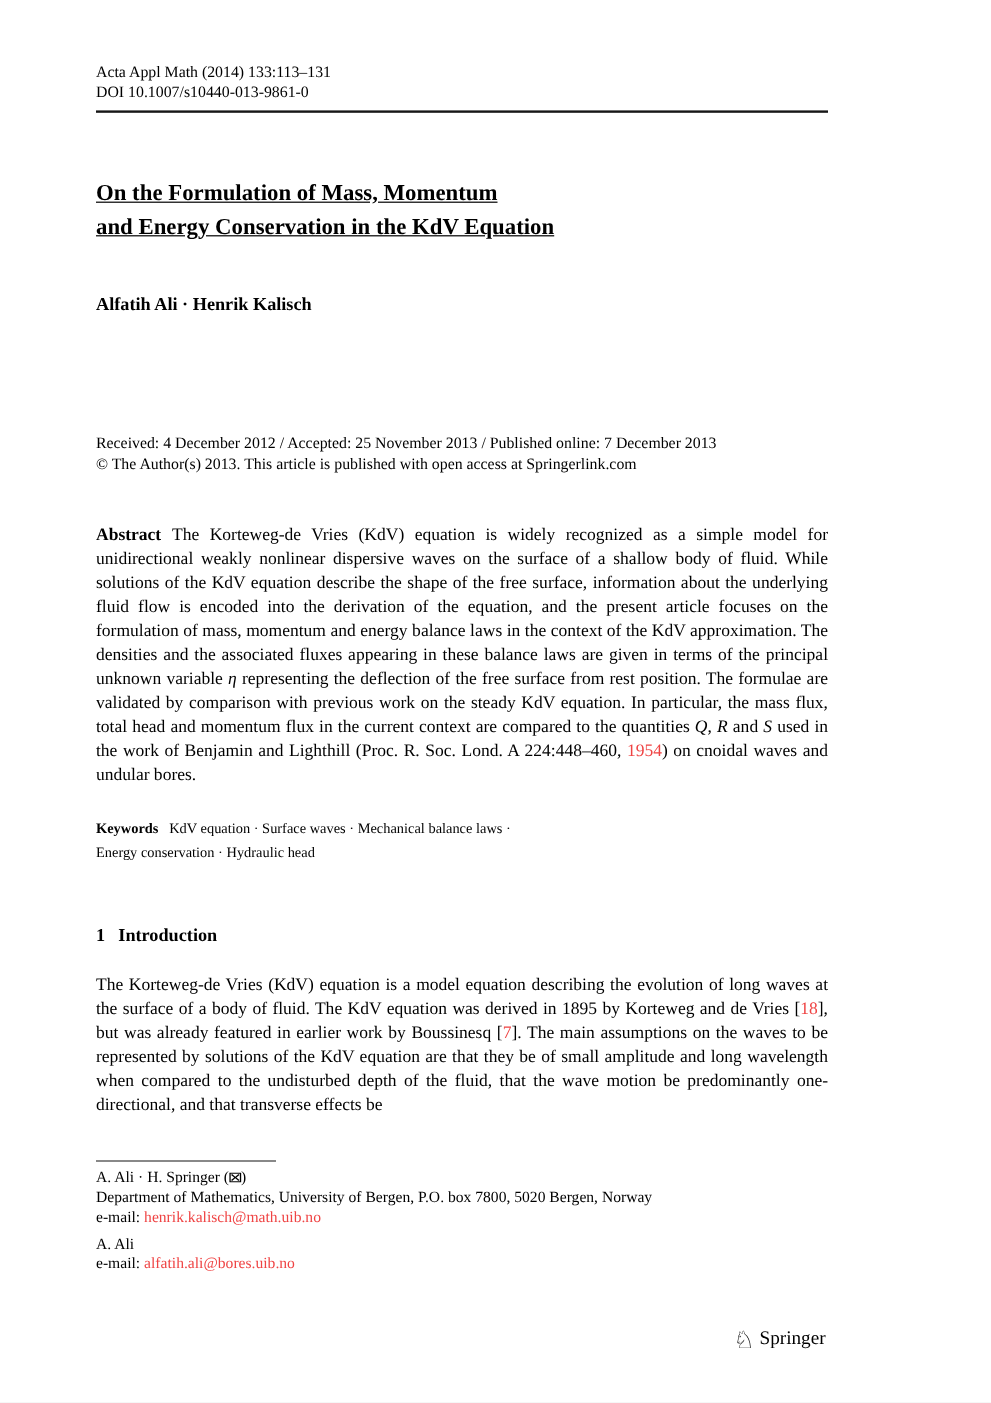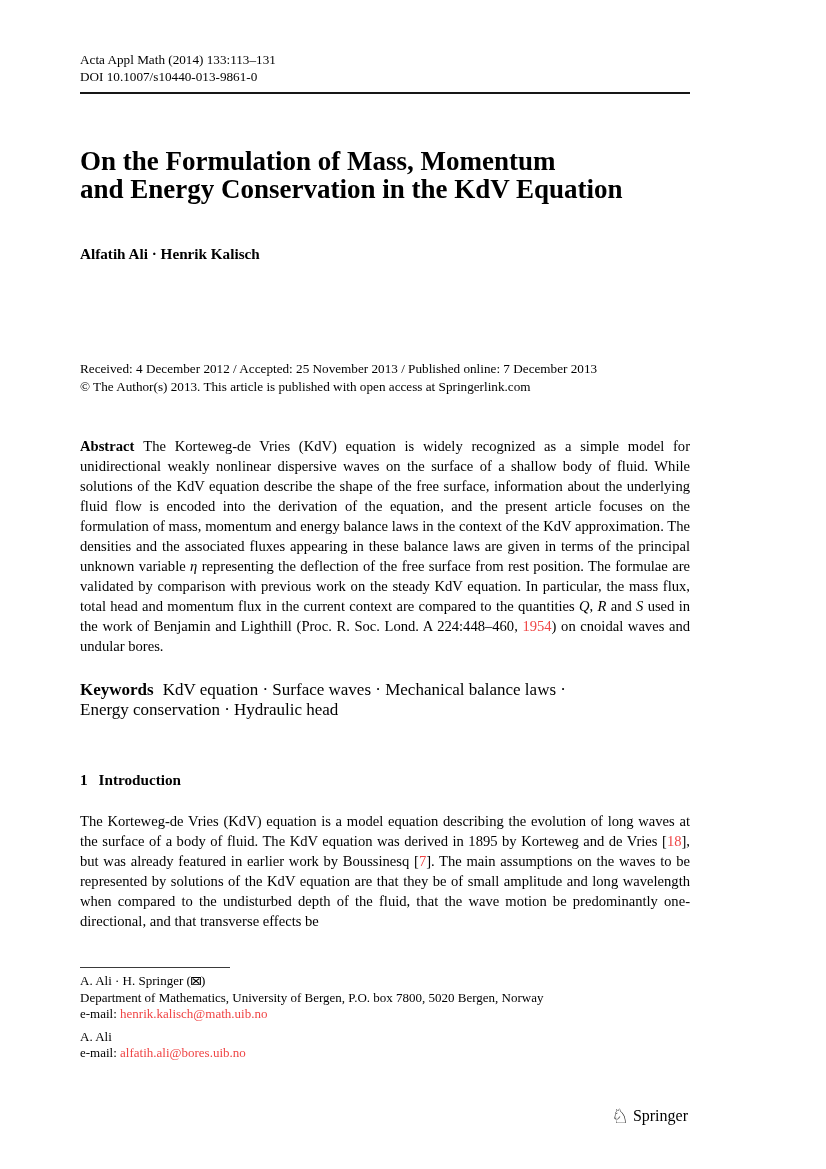--- a/index.html
+++ b/index.html
@@ -19,31 +19,32 @@
   }
   
   .header-meta { font-size:13.2px; line-height:17px; }
   .header-rule {
     border:none; border-top:2.5px solid #161616;
     margin:7px 0 0 0; width:100%;
   }
   
   .article-title {
     margin:54px 0 0 0;
-    font-size:27px; line-height:27.5px;
+    font-size:19px; line-height:27.5px;
     font-weight:bold;
+    text-decoration:underline;
   }
   
   .authors { margin-top:41px; font-size:15.2px; font-weight:bold; line-height:19px; }
   
   .pub-info { margin-top:97px; font-size:13.2px; line-height:17.5px; }
   
   .abstract { margin:41px 0 0 0; font-size:14.6px; line-height:20px; text-align:justify; }
   .para-label { font-weight:bold; padding-right:9px; }
-  .keywords { margin-top:24px; font-size:17px; line-height:20px; }
+  .keywords { margin-top:24px; font-size:12px; line-height:20px; }
   .section-heading { margin-top:50px; font-size:15.2px; font-weight:bold; line-height:20px; }
   .section-num { padding-right:11px; }
   .body-para { margin:21px 0 0 0; font-size:14.6px; line-height:20px; text-align:justify; }
   i.var { font-style:italic; }
   .link { color:#ef4444; text-decoration:none; cursor:pointer; }
   
   .footnote-rule {
     border:none; border-top:1.4px solid #3a3a3a;
     margin:36px 0 0 0; width:150px;
   }

